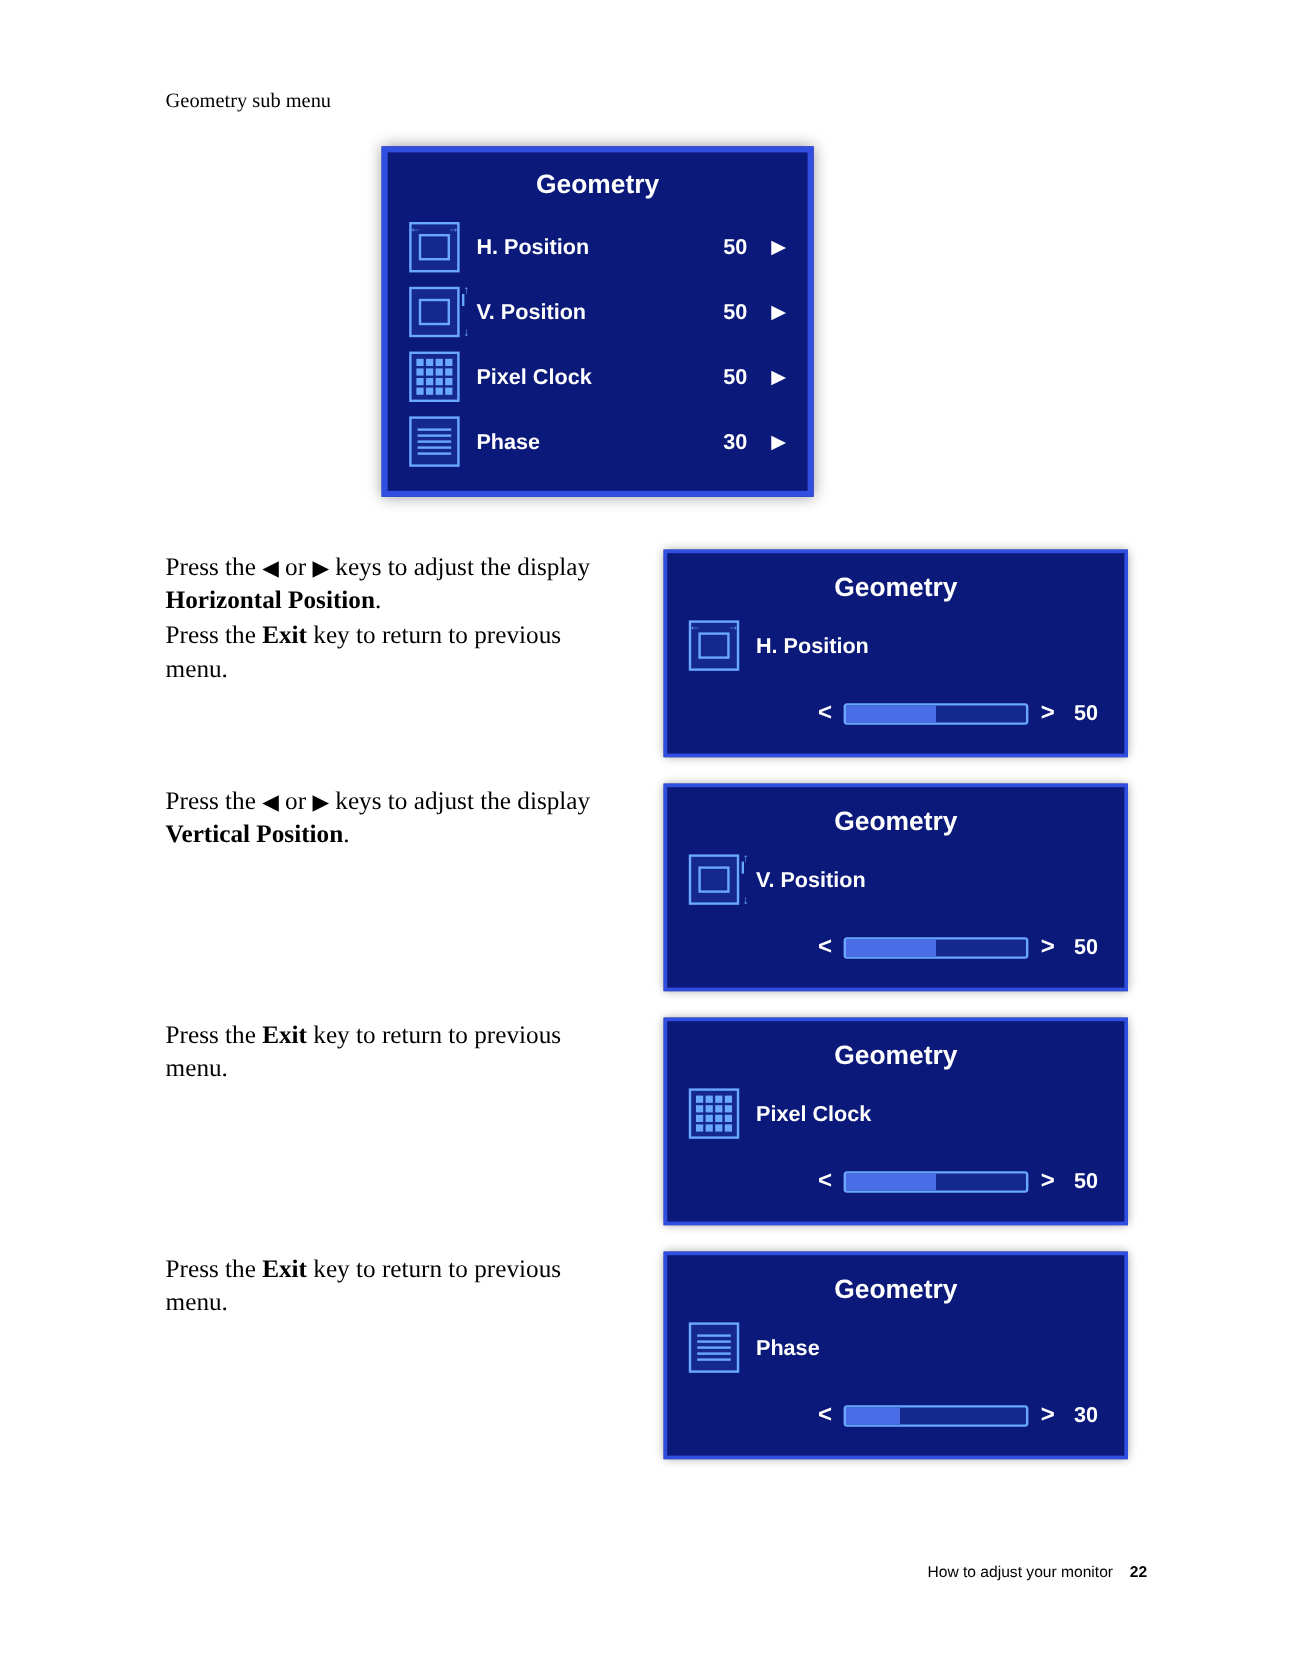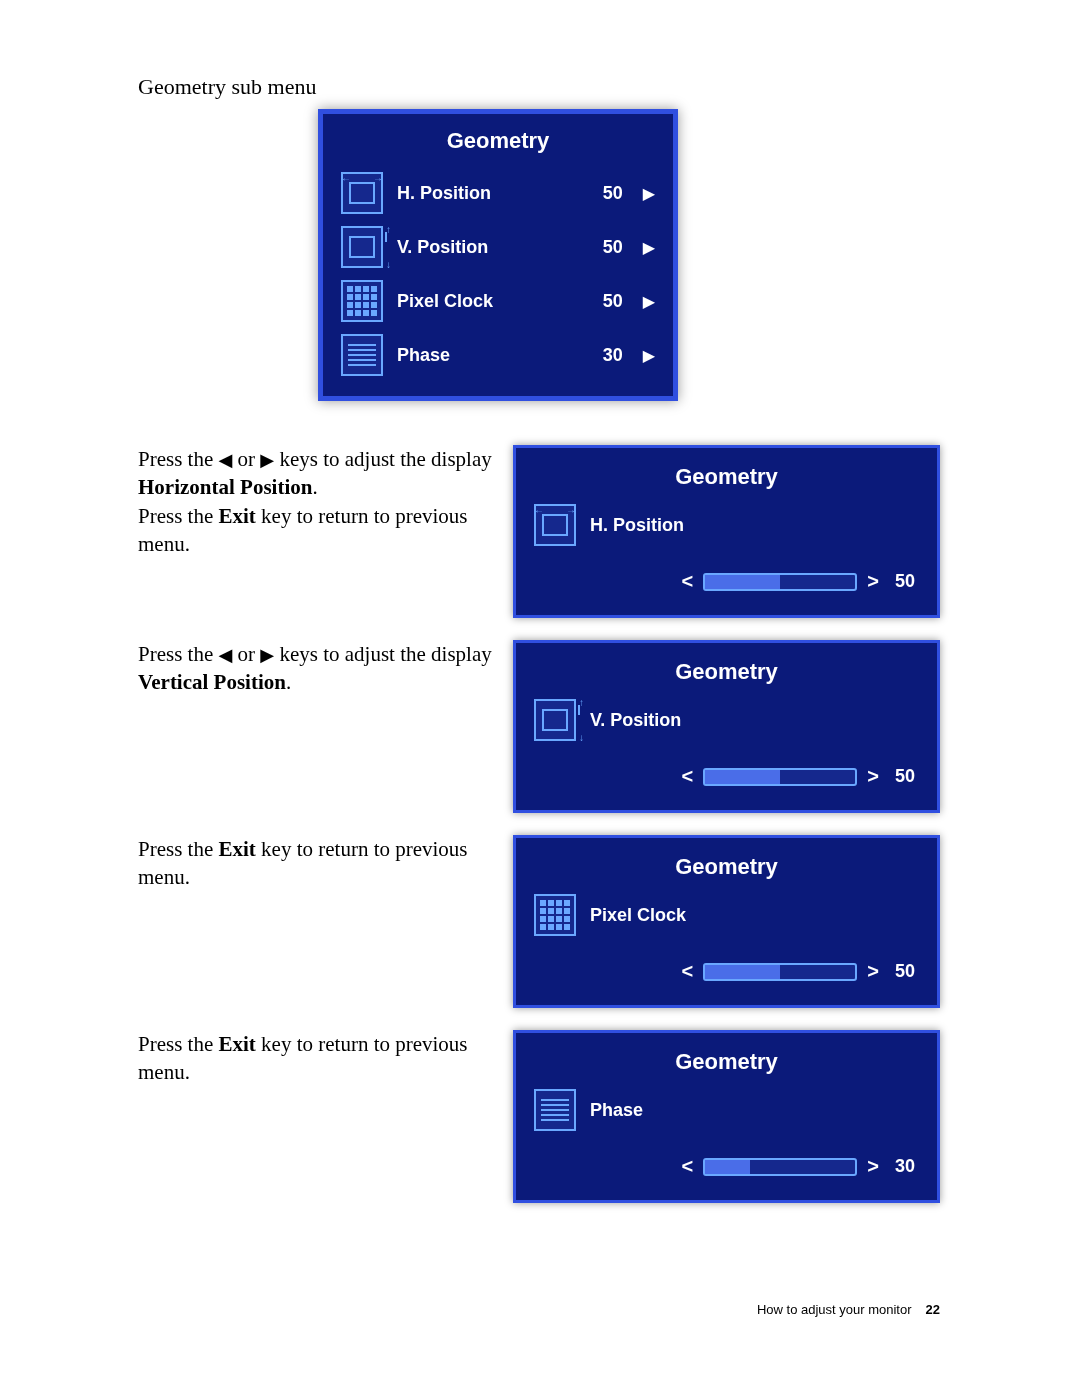--- a/index.html
+++ b/index.html
@@ -9,22 +9,22 @@
     height: 1397px;
     background: #fff;
     font-family: "Times New Roman", Georgia, serif;
     color: #000;
     position: relative;
   }
   .page {
     padding: 74px 140px 0 138px;
   }
   .heading {
-    font-size: 22px;
-    margin-bottom: 9px;
+    font-size: 17px;
+    margin-bottom: 28px;
   }
 
   
   .osd-main {
     width: 350px;
     margin-left: 180px;
     background: #0b1a7a;
     border: 5px solid #304fe0;
     box-shadow: 0 0 12px rgba(0,0,0,.4);
   }
@@ -88,20 +88,21 @@
   .ic-vpos span.arrD { bottom:-4px; }
   .ic-clk-grid { display:grid; grid-template-columns:repeat(4,6px); grid-template-rows:repeat(4,6px); gap:2px; }
   .ic-clk-grid i { display:block; background:#6aa8ff; }
   .ic-phase-lines { display:flex; flex-direction:column; gap:3px; }
   .ic-phase-lines i { display:block; width:28px; height:2px; background:#6aa8ff; }
 
   
   .sections { margin-top: 44px; }
   .sec {
     display: flex;
+    gap: 40px;
     margin-bottom: 22px;
     align-items: flex-start;
   }
   .sec-text {
     flex: 0 0 375px;
     font-size: 21px;
     line-height: 1.35;
   }
   .sec-text .tri {
     font-size: 18px;
@@ -168,21 +169,21 @@
     font-family: Arial, Helvetica, sans-serif;
     font-weight:bold;
     font-size:18px;
     margin-left:6px;
   }
 
   
   .footer {
     position:absolute;
     bottom:80px;
-    right:140px;
+    right:124px;
     font-family: Arial, Helvetica, sans-serif;
     font-size:13px;
   }
   .footer .sep { display:inline-block; width:14px; }
 </style>
 </head>
 <body>
 
 <div class="page">
 

